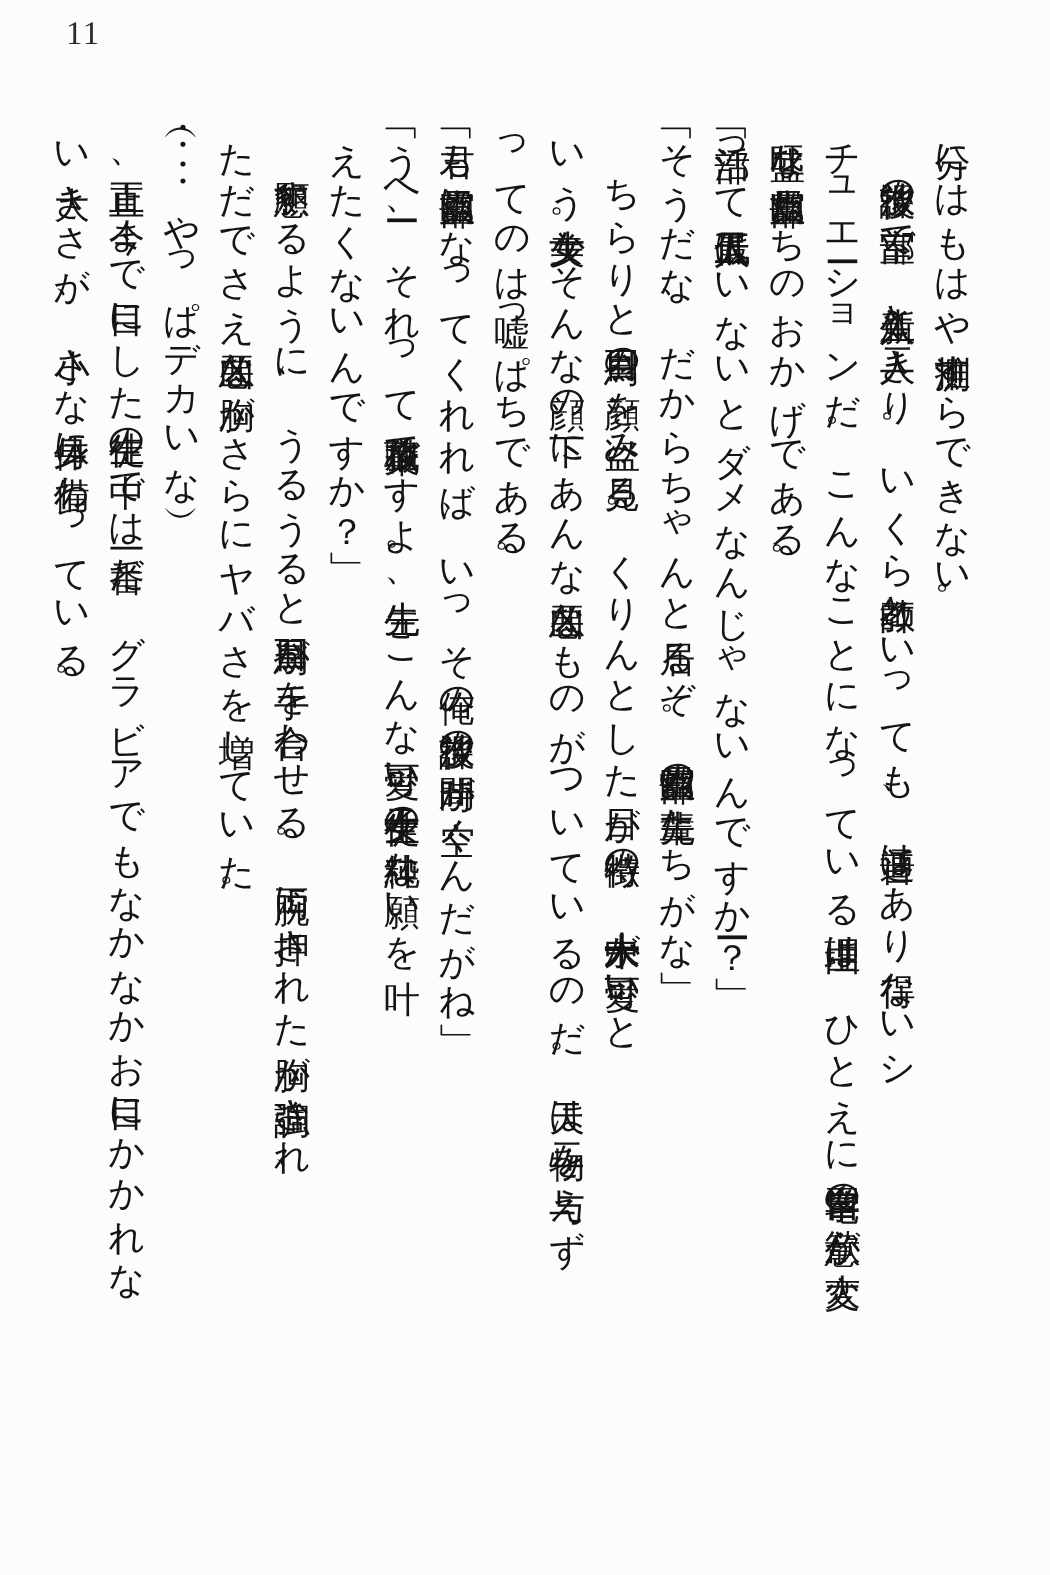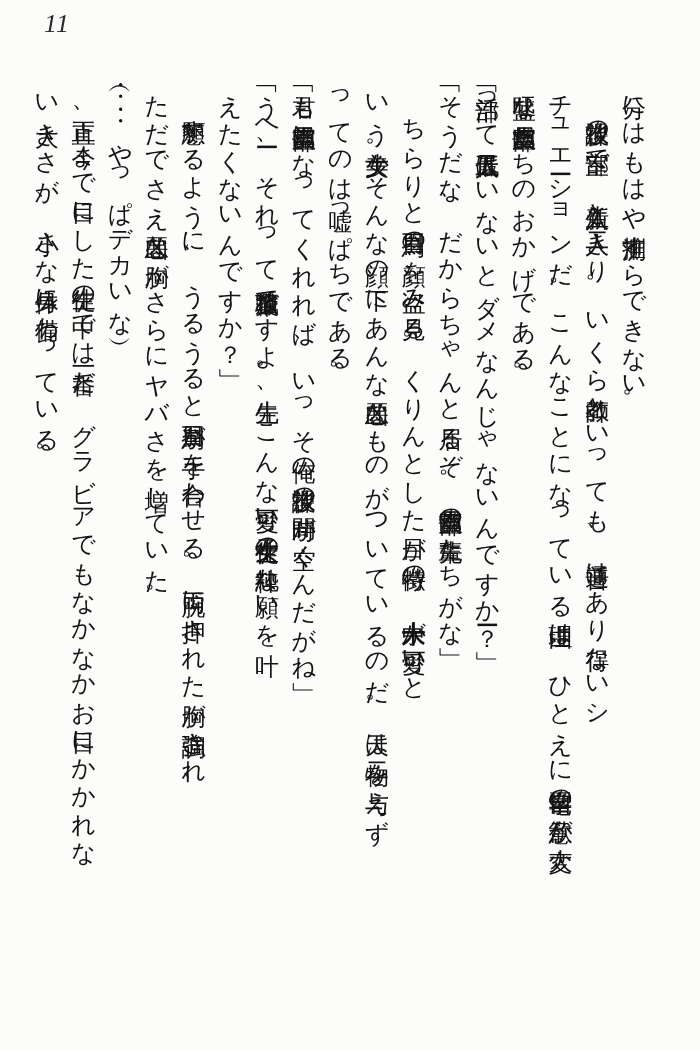--- a/index.html
+++ b/index.html
@@ -12,22 +12,21 @@
     width: 700px;
     height: 1050px;
     background: #fcfcfb;
     overflow: hidden;
     font-family: "Liberation Serif", serif;
   }
   .page-number {
     position: absolute;
     top: 9px;
     left: 44px;
-    font-style: italic;
-    font-size: 26px;
+    font-size: 22px;
     color: #2a2a2a;
     letter-spacing: 1px;
   }
   .text-columns {
     position: absolute;
     top: 78px;
     right: 48px;
     height: 948px;
     writing-mode: vertical-rl;
     text-orientation: mixed;

